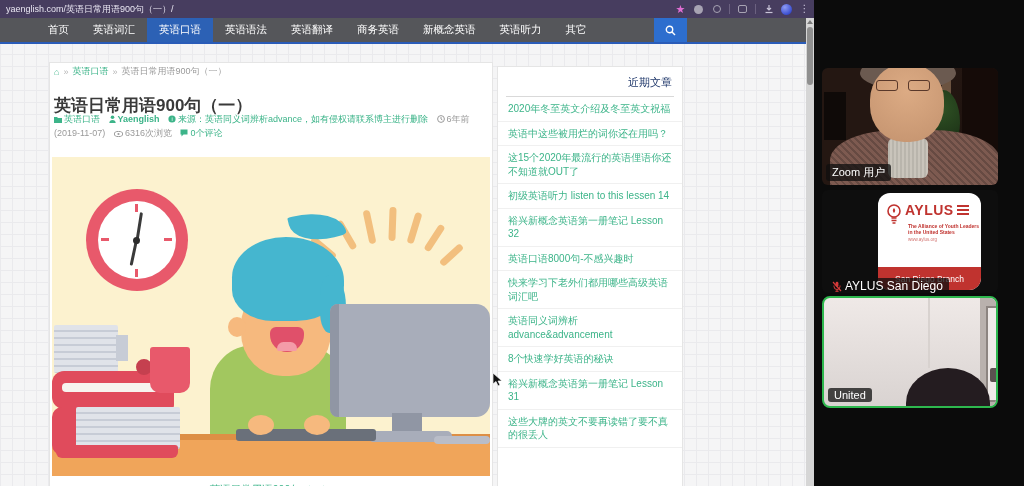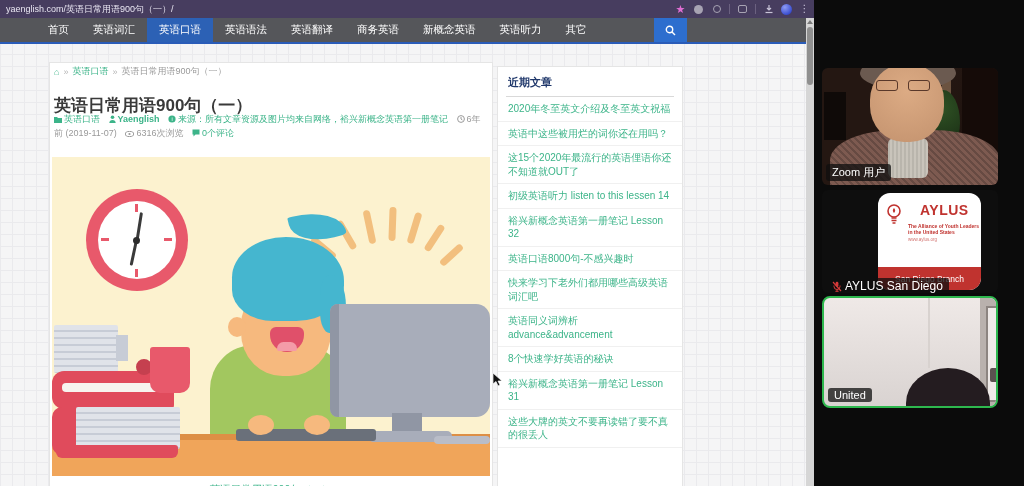--- a/index.html
+++ b/index.html
@@ -78,21 +78,21 @@
   #stackA-tab{left:64px;top:178px;width:12px;height:26px;background:#c7ccd6;}
   #book1{left:0;top:214px;width:122px;height:38px;background:#e04b5c;border-radius:12px 4px 4px 12px;}
   #book1-pages{left:10px;top:226px;width:104px;height:9px;background:#f7f4ef;border-radius:4px;}
   #stackB{left:24px;top:250px;width:104px;height:42px;}
   #book2-spine{left:0;top:250px;width:24px;height:48px;background:#e04b5c;border-radius:10px 0 0 10px;}
   #book2{left:4px;top:288px;width:122px;height:13px;background:#e04b5c;border-radius:3px 3px 6px 6px;}
   #mug-handle{left:84px;top:202px;width:14px;height:14px;border:8px solid #c5404f;border-radius:50%;}
   #mug{left:98px;top:190px;width:40px;height:46px;background:#e8596b;border-radius:3px 3px 10px 10px;}
 
   #sidebar-card{position:absolute;left:497px;top:48px;width:186px;height:438px;background:#fff;border:1px solid #e5e5e5;overflow:hidden;}
-  #sidebar-title{font-size:11px;font-weight:bold;color:#20386b;padding:8px 10px 6px 10px;}
+  #sidebar-title{font-size:11px;font-weight:normal;color:#20386b;padding:8px 10px 6px 10px;text-align:right;}
   #sidebar-rule{height:1px;background:#d9d9d9;margin:0 8px;}
   .side-item{font-size:10px;line-height:1.35;color:#3cb489;padding:5px 10px;border-bottom:1px solid #f0f0f0;cursor:pointer;}
 
   
   #scrollbar{position:absolute;left:806px;top:0;width:8px;height:468px;background:#d6d6d6;}
   #scroll-up{position:absolute;left:1px;top:2px;width:0;height:0;border-left:3px solid transparent;border-right:3px solid transparent;border-bottom:4px solid #7a7a7a;}
   #scroll-thumb{position:absolute;left:1px;top:9px;width:6px;height:58px;background:#8f8f8f;border-radius:3px;}
 
   #cursor{position:absolute;left:492px;top:354px;z-index:50;}
 
@@ -110,21 +110,21 @@
   .t1-curtain{left:188px;top:0;width:8px;height:117px;background:#3a1512;}
   .t1-plant{left:106px;top:22px;width:32px;height:62px;background:radial-gradient(circle at 40% 30%,#2f5224,#1d3317 70%);border-radius:45% 55% 50% 50%;}
   .t1-coat{left:8px;top:62px;width:170px;height:55px;background:#7d5a50;border-radius:40% 40% 0 0/55% 55% 0 0;
      background-image:repeating-linear-gradient(45deg,rgba(0,0,0,.18) 0 2px,transparent 2px 5px);}
   .t1-neck{left:66px;top:70px;width:40px;height:40px;background:#c9c4bb;background-image:repeating-linear-gradient(90deg,rgba(0,0,0,.08) 0 2px,transparent 2px 4px);border-radius:6px;}
   .t1-hairtop{left:38px;top:-12px;width:96px;height:34px;background:#6b5a50;border-radius:50%;}
   .t1-face{left:48px;top:-4px;width:74px;height:78px;background:radial-gradient(circle at 50% 35%,#dcab84,#c3926e);border-radius:46%;}
   .t1-glass{top:12px;width:22px;height:11px;border:1.5px solid #59382a;border-radius:3px;}
   
   #aylus-card{position:absolute;left:56px;top:3px;width:103px;height:97px;background:#fff;border-radius:12px;overflow:hidden;}
-  #aylus-row{position:absolute;left:8px;top:10px;display:flex;align-items:flex-start;gap:18px;}
+  #aylus-row{position:absolute;left:8px;top:10px;display:flex;align-items:flex-start;gap:3px;}
   #aylus-brand{font-size:14px;font-weight:bold;color:#c0332f;letter-spacing:.5px;line-height:1;}
   .tagline-bar{width:12px;height:2px;background:#c0332f;margin-bottom:2px;}
   #aylus-line1,#aylus-line2{position:absolute;left:30px;font-size:5px;color:#c0332f;line-height:6px;font-weight:bold;}
   #aylus-line1{top:30px;} #aylus-line2{top:36px;}
   #aylus-site{position:absolute;left:30px;top:44px;font-size:4.5px;color:#d2726f;}
   #aylus-band{position:absolute;left:0;bottom:0;width:100%;height:23px;background:#c0332f;color:#fff;font-size:8.5px;display:flex;align-items:center;justify-content:center;}
   
   .t3-door{left:156px;top:0;width:40px;height:112px;background:#b9b1ad;}
   .t3-door-in{left:162px;top:8px;width:30px;height:96px;background:#efeae8;border:2px solid #8c8480;}
   .t3-shelf{left:166px;top:70px;width:22px;height:14px;background:#5a5250;border-radius:2px;}
@@ -203,21 +203,21 @@
           <span class="mi" style="margin-left:0"><svg width="8" height="7" viewBox="0 0 8 7">
                 <path d="M0 1h3l1 1h4v5H0z" fill="#3cb489"></path>
               </svg></span><span class="m-green">英语口语</span>
           <span class="mi"><svg width="7" height="8" viewBox="0 0 7 8">
                 <circle cx="3.5" cy="2.2" r="1.8" fill="#3cb489"></circle>
                 <path d="M0.3 8c0-2 1.4-3 3.2-3s3.2 1 3.2 3z" fill="#3cb489"></path>
               </svg></span><span class="m-green" style="font-weight:bold">Yaenglish</span>
           <span class="mi"><svg width="8" height="8" viewBox="0 0 8 8">
                 <circle cx="4" cy="4" r="3.6" fill="#3cb489"></circle>
                 <text x="4" y="6" font-size="5.5" fill="#fff" text-anchor="middle">i</text>
-              </svg></span><span class="m-green">来源：所有文章资源及图片均来自网络，裕兴新概念英语第一册笔记</span>
+              </svg></span><span class="m-green">来源：英语同义词辨析advance，如有侵权请联系博主进行删除</span>
           <span class="mi"><svg width="8" height="8" viewBox="0 0 8 8">
                 <circle cx="4" cy="4" r="3.4" stroke="#9a9a9a" fill="none"></circle>
                 <path d="M4 2v2l1.4 1" stroke="#9a9a9a" fill="none"></path>
               </svg></span><span class="m-gray">6年前 (2019-11-07)</span>
           <span class="mi"><svg width="9" height="6" viewBox="0 0 9 6">
                 <ellipse cx="4.5" cy="3" rx="4.2" ry="2.6" fill="none" stroke="#9a9a9a"></ellipse>
                 <circle cx="4.5" cy="3" r="1.1" fill="#9a9a9a"></circle>
               </svg></span><span class="m-gray">6316次浏览</span>
           <span class="mi"><svg width="8" height="8" viewBox="0 0 8 8">
                 <path d="M0.5 0.5h7v5h-4l-2 2v-2h-1z" fill="#3cb489"></path>

